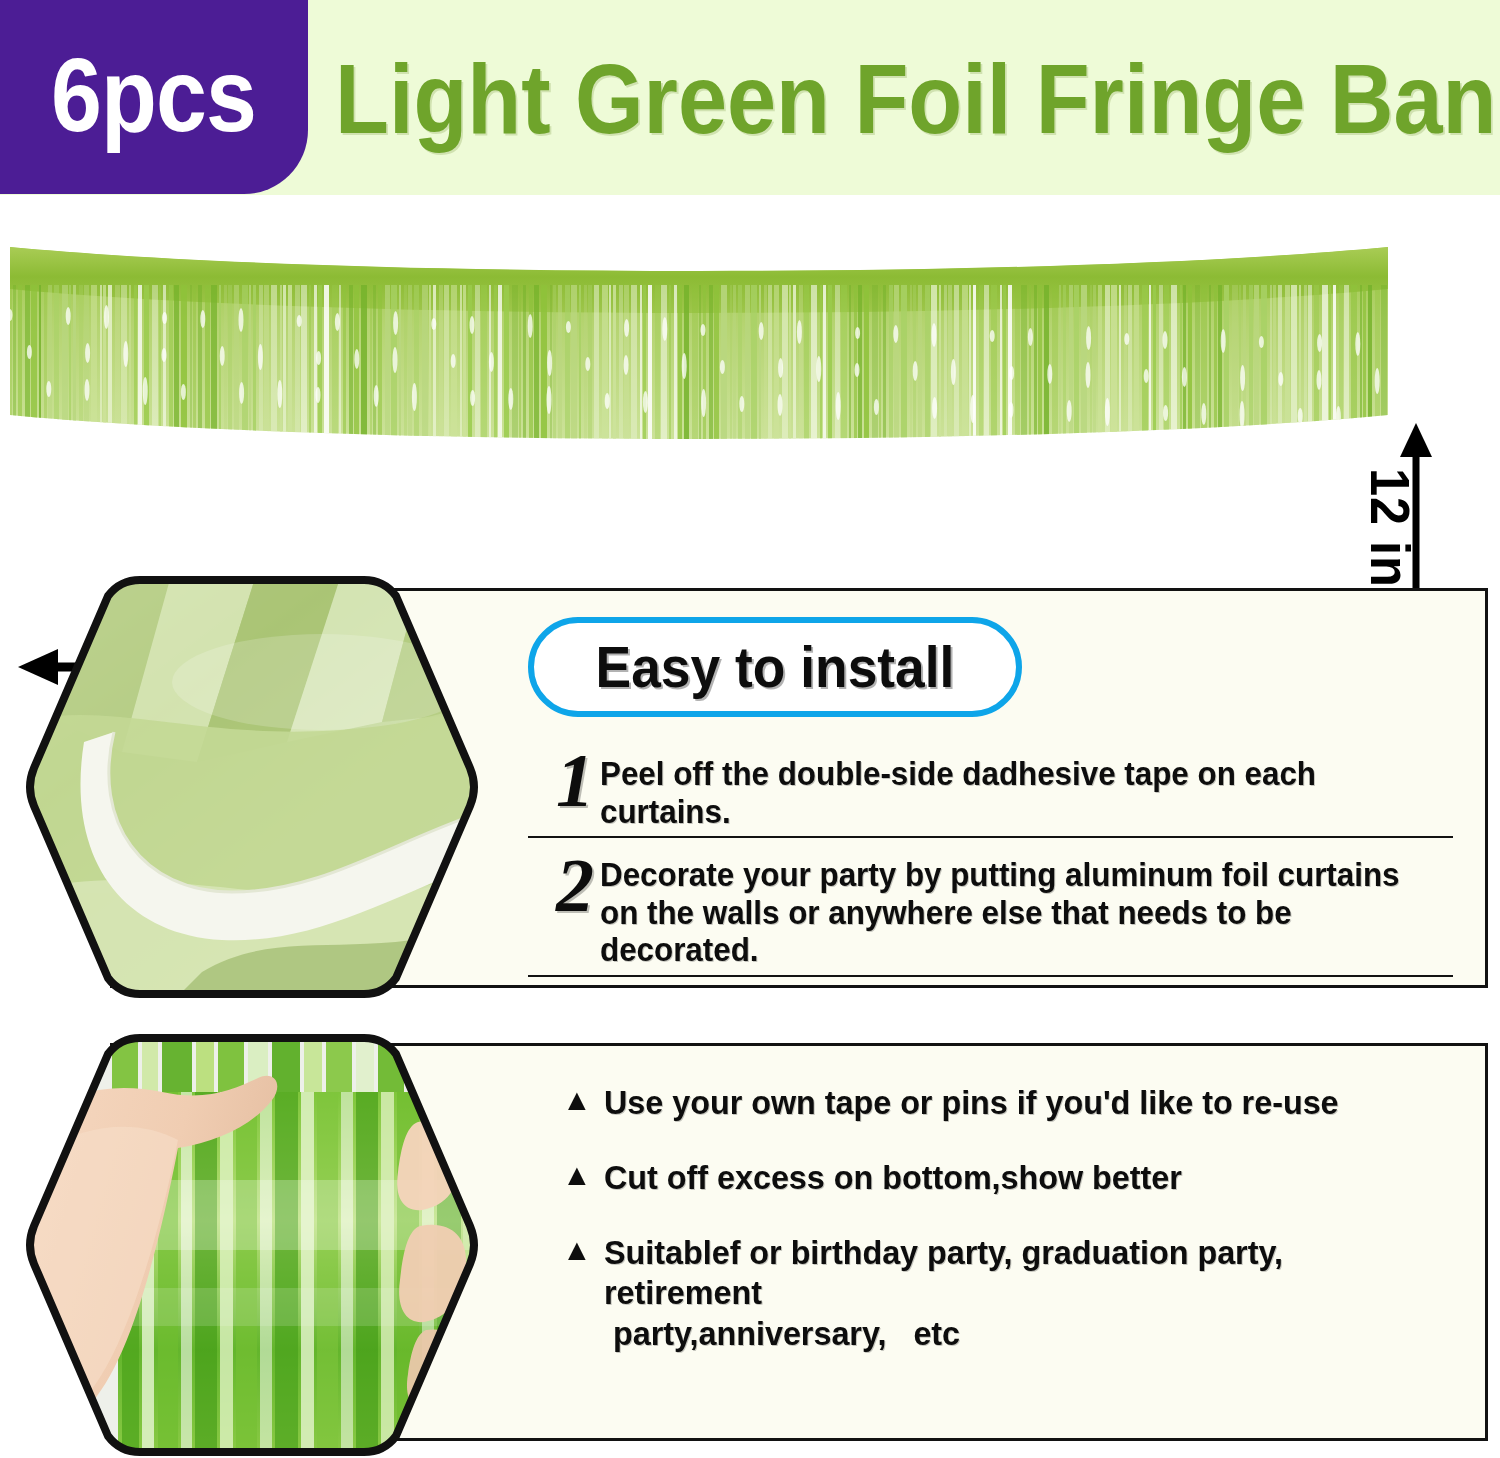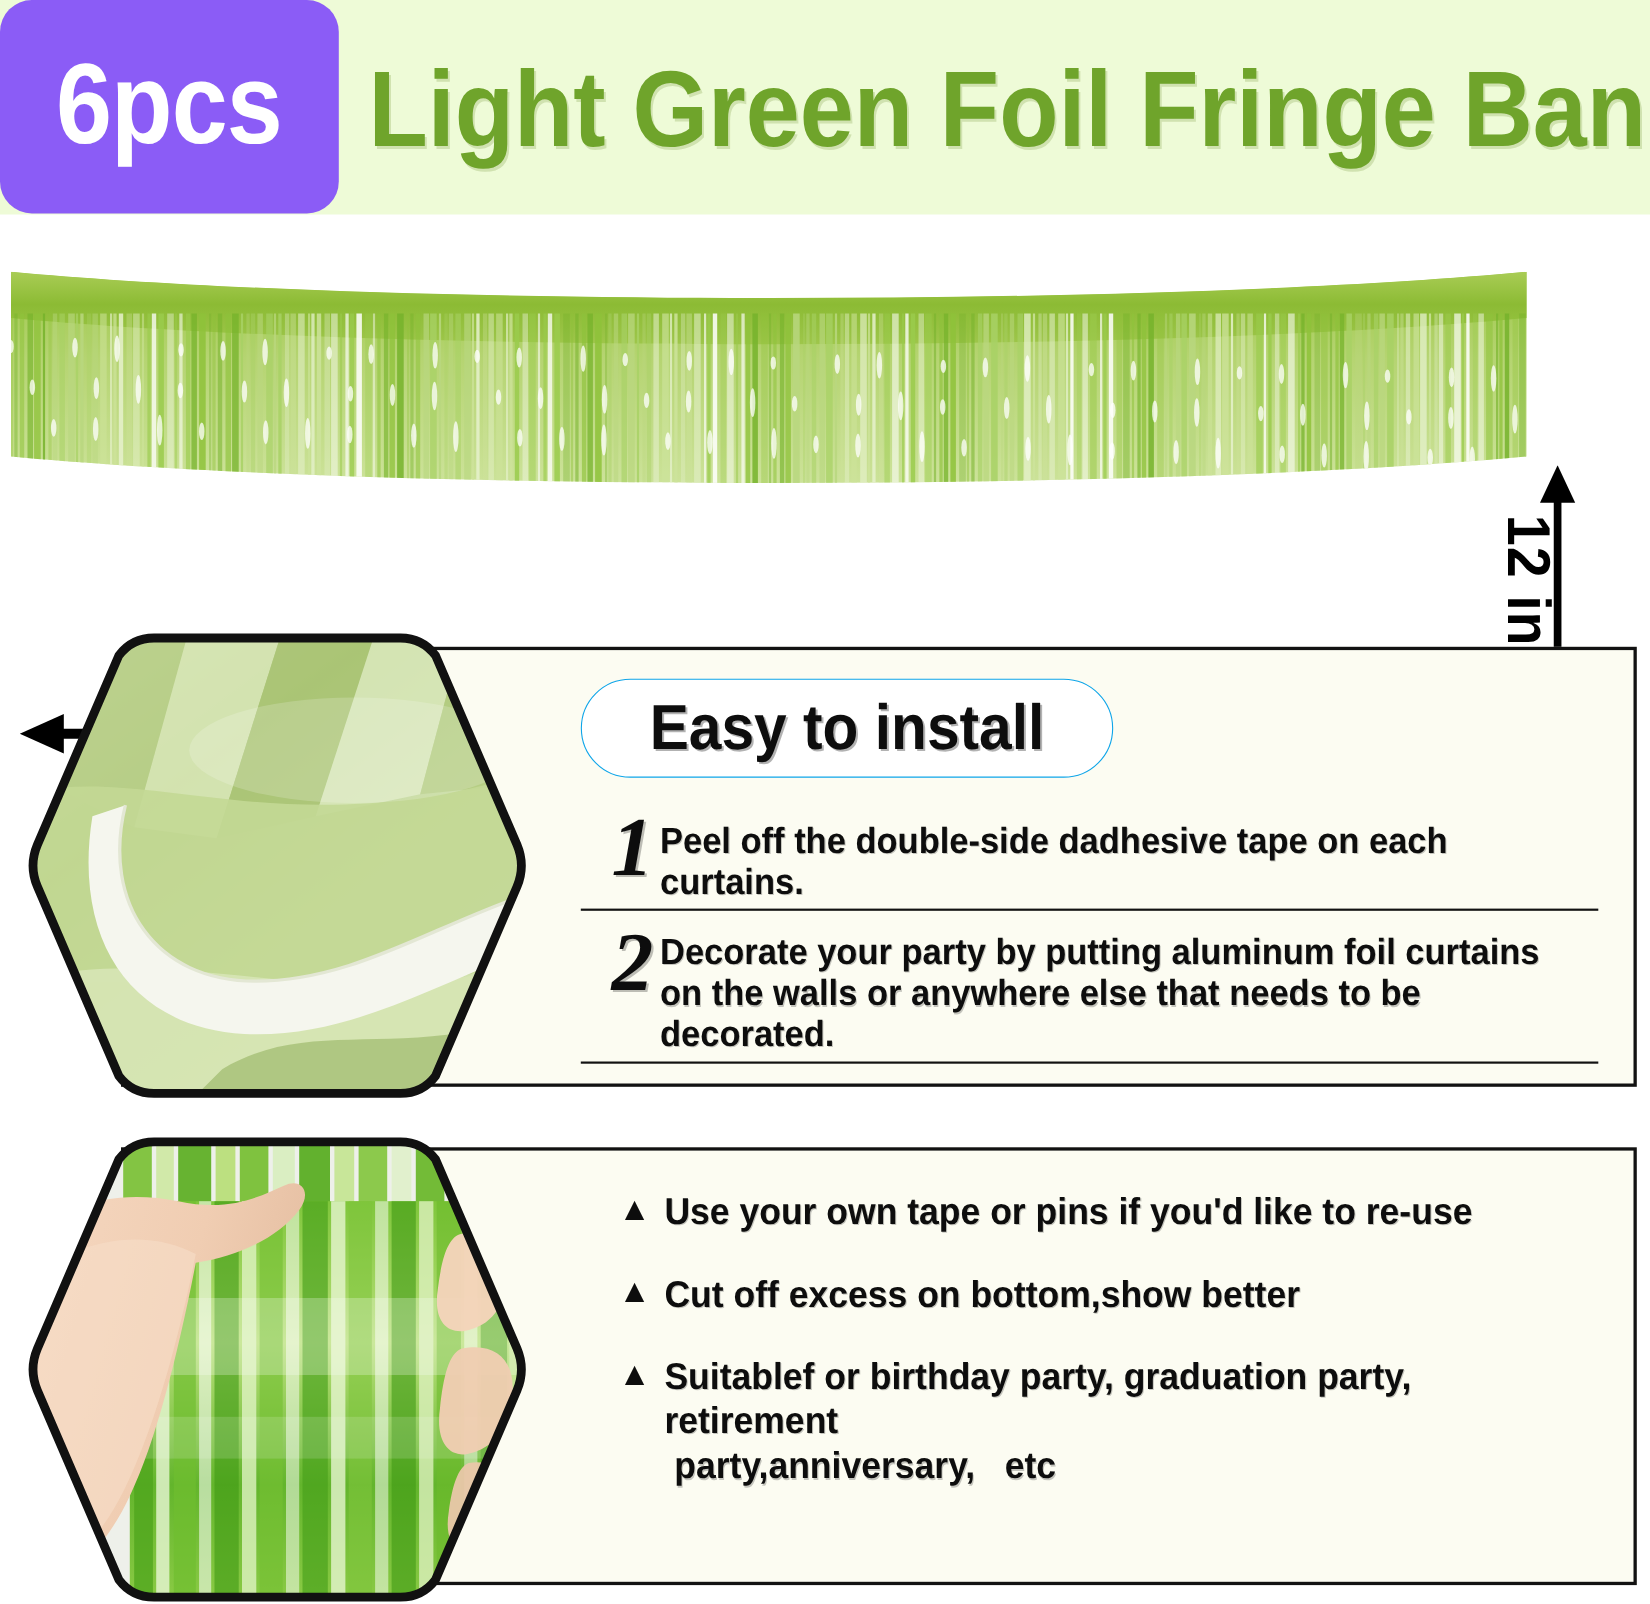--- a/index.html
+++ b/index.html
@@ -22,26 +22,25 @@
     left: 0; top: 0;
     width: 1500px;
     height: 195px;
     background: #eefbd7;
   }
   .pcs-badge {
     position: absolute;
     left: 0; top: 0;
     width: 308px;
     height: 194px;
-    background: #8b5cf6;
+    background: #4c1d95;
     border-bottom-right-radius: 64px;
     display: flex;
     align-items: center;
     justify-content: center;
-    border-radius: 29px;
   }
   .pcs-badge-label {
     color: #ffffff;
     font-family: "Liberation Sans Narrow", "Liberation Sans", sans-serif;
     font-size: 104px;
     font-weight: bold;
     letter-spacing: -1px;
     transform: scaleX(0.88);
     line-height: 1;
     padding-bottom: 4px;
@@ -150,21 +149,21 @@
     top: 0;
     right: 24px;
     bottom: 0;
   }
 
   .pill-title {
     display: inline-flex;
     align-items: center;
     justify-content: center;
     background: #ffffff;
-    border: 1px solid #0ea5e9;
+    border: 6px solid #0ea5e9;
     border-radius: 62px;
     height: 88px;
     padding: 0 46px;
     margin-top: 26px;
   }
   .pill-title-label {
     font-family: "Liberation Sans Narrow", "Liberation Sans", sans-serif;
     font-size: 58px;
     font-weight: bold;
     color: #0d0d0d;

